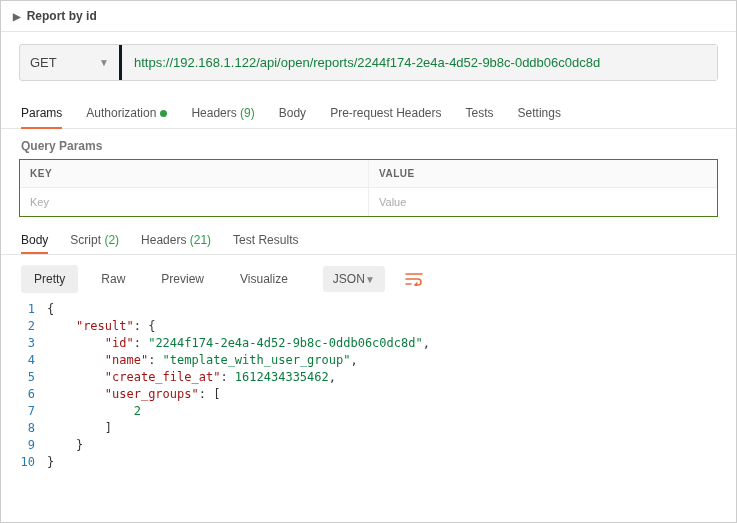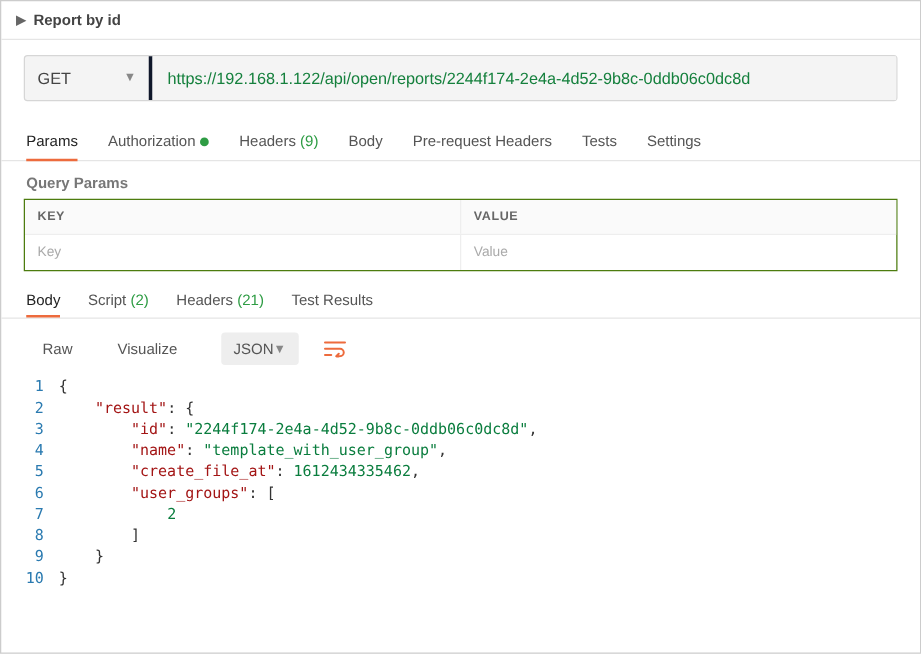--- a/index.html
+++ b/index.html
@@ -95,21 +95,23 @@
     <span class="count-green">(2)</span>
   </div>
   <div class="resp-tab">
     <span>Headers</span>
     <span class="count-green">(21)</span>
   </div>
   <div class="resp-tab">Test Results</div>
 </div>
 
 <div class="toolbar">
+  <div class="t-btn active">Pretty</div>
   <div class="t-btn">Raw</div>
+  <div class="t-btn">Preview</div>
   <div class="t-btn">Visualize</div>
   <div class="t-sel">
     <span>JSON</span>
     <span class="caret">▼</span>
   </div>
   <div class="wrap-icon">
     <svg width="18" height="14" viewBox="0 0 18 14">
         <path d="M1 2h16M1 7h12a3 3 0 0 1 0 6h-3m0 0l2-2m-2 2l2 2M1 12h5" stroke="#ed6b3d" stroke-width="1.6" fill="none" stroke-linecap="round" stroke-linejoin="round"></path>
       </svg>
   </div>

